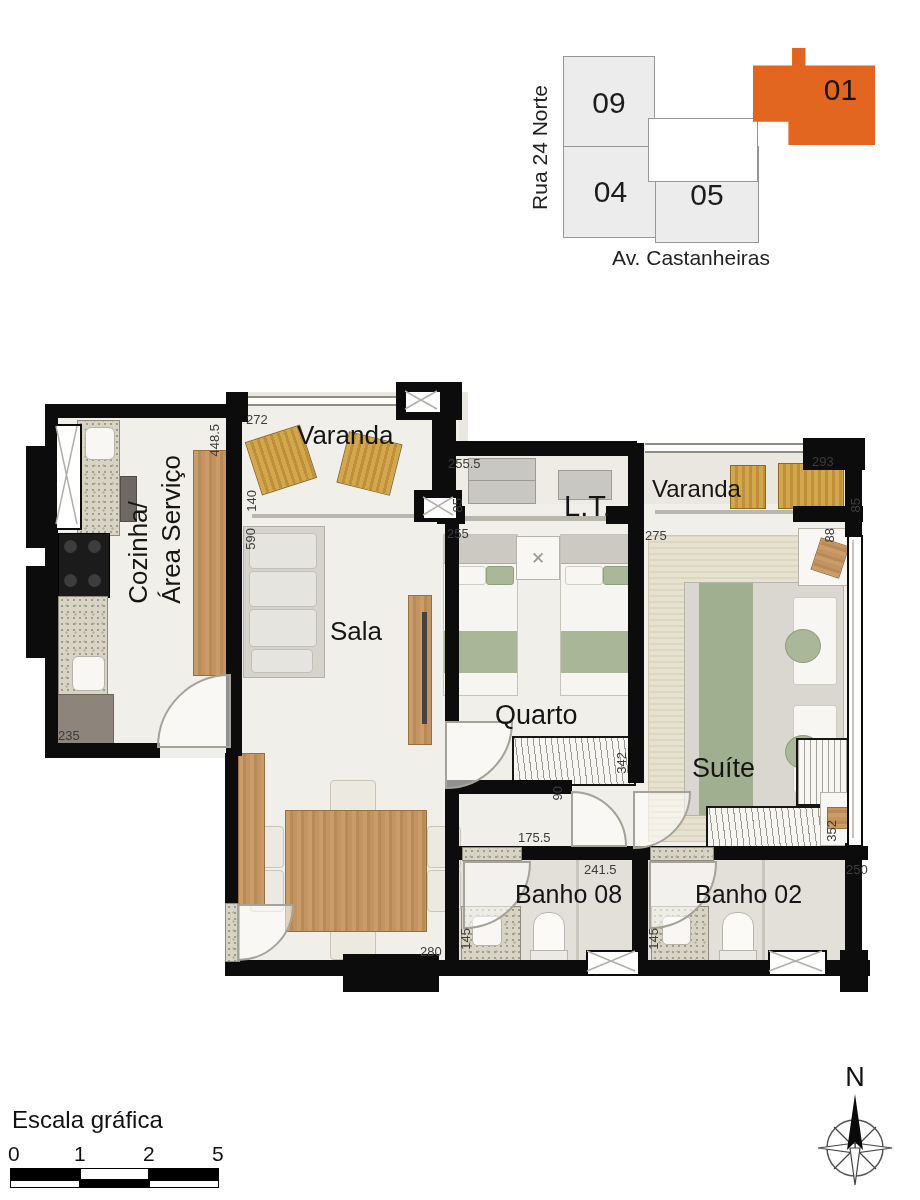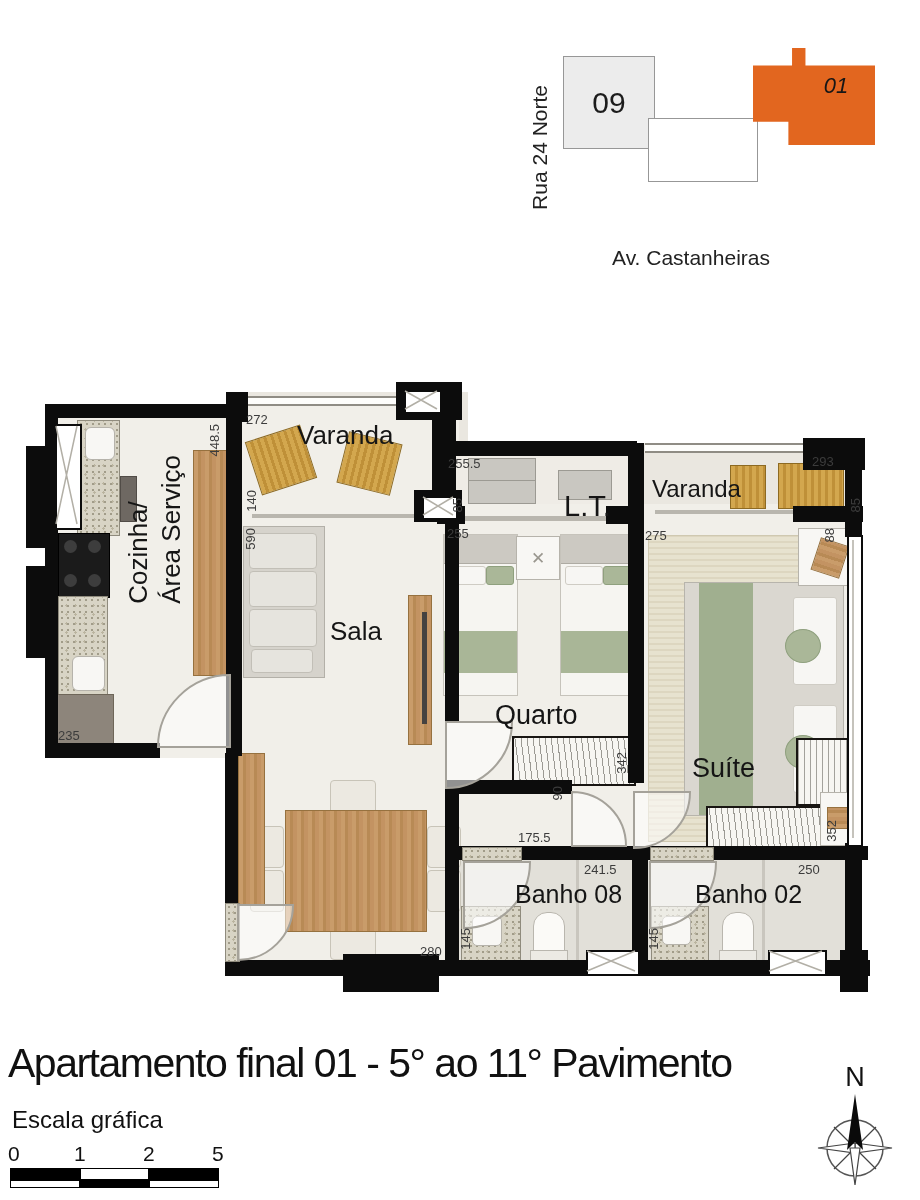--- a/index.html
+++ b/index.html
@@ -46,26 +46,32 @@
 </head>
 <body>
 
 <div id="stage">
 
   <div class="abs" style="left:520px;top:30px;width:370px;height:250px;">
     <div class="abs vtext" style="left:8px;top:55px;font-size:21px;color:#222;">Rua 24 Norte</div>
     <div class="kp-unit" style="left:43px;top:26px;width:90px;height:91px;">
       <span>09</span>
       </div>
+    <div class="kp-unit" style="left:43px;top:116px;width:93px;height:90px;">
+      <span>04</span>
+      </div>
+    <div class="kp-unit" style="left:135px;top:116px;width:102px;height:95px;">
+      <span>05</span>
+      </div>
 
     <div class="abs" style="left:128px;top:88px;width:108px;height:62px;background:#ffffff;border:1px solid #979797;"></div>
 
     <div class="abs" style="left:233px;top:18px;width:122px;height:97px;background:#E2661F;
                 clip-path:polygon(0 18%,32% 18%,32% 0,43% 0,43% 18%,100% 18%,100% 100%,29% 100%,29% 76%,0 76%);">
-      <span style="position:absolute;left:58%;top:26%;font-size:22px;color:#161616;font-style:italic;">01</span>
+      <span style="position:absolute;left:58%;top:26%;font-size:30px;color:#161616;">01</span>
     </div>
     <div class="abs" style="left:92px;top:216px;font-size:21px;color:#222;">Av. Castanheiras</div>
   </div>
 
   <div class="floor" style="left:45px;top:404px;width:195px;height:354px;"></div>
   <div class="floor varanda" style="left:226px;top:392px;width:242px;height:130px;"></div>
   <div class="floor" style="left:226px;top:404px;width:233px;height:570px;"></div>
   <div class="floor lt" style="left:437px;top:441px;width:200px;height:81px;"></div>
   <div class="floor varanda" style="left:628px;top:443px;width:234px;height:79px;"></div>
   <div class="floor" style="left:445px;top:504px;width:197px;height:290px;"></div>
@@ -244,27 +250,26 @@
   <span class="dim" style="left:447px;top:526px;">255</span>
   <span class="dim" style="left:645px;top:528px;">275</span>
   <span class="dim" style="left:812px;top:454px;">293</span>
   <span class="dim vtext" style="left:848px;top:498px;">85</span>
   <span class="dim vtext" style="left:822px;top:528px;">88</span>
   <span class="dim vtext" style="left:614px;top:752px;">342</span>
   <span class="dim vtext" style="left:550px;top:786px;">90</span>
   <span class="dim" style="left:518px;top:830px;">175.5</span>
   <span class="dim" style="left:584px;top:862px;">241.5</span>
   <span class="dim vtext" style="left:458px;top:928px;">145</span>
-  <span class="dim" style="left:798px;top:862px;">250</span>
+  <span class="dim" style="left:846px;top:862px;">250</span>
   <span class="dim vtext" style="left:824px;top:820px;">352</span>
   <span class="dim vtext" style="left:646px;top:928px;">145</span>
   <span class="dim" style="left:58px;top:728px;">235</span>
   <span class="dim" style="left:420px;top:944px;">280</span>
 
-  <div class="abs" style="left:8px;top:1040px;font-size:41px;letter-spacing:-1.5px;color:#111;white-space:nowrap;">Apartamento final 01 - 5° ao 11° Pavimento</div>
 
   <div class="abs" style="left:0;top:1100px;width:260px;height:100px;">
     <div class="abs" style="left:12px;top:6px;font-size:24px;color:#111;">Escala gráfica</div>
     <div class="sb-tick" style="left:8px;top:42px;">0</div>
     <div class="sb-tick" style="left:74px;top:42px;">1</div>
     <div class="sb-tick" style="left:143px;top:42px;">2</div>
     <div class="sb-tick" style="left:212px;top:42px;"></div>
     <div class="sb-tick" style="left:212px;top:42px;">5</div>
     <div class="sb-seg" style="left:10px;top:68px;width:70px;height:12px;background:#000;"></div>
     <div class="sb-seg" style="left:80px;top:68px;width:69px;height:12px;background:#fff;"></div>

